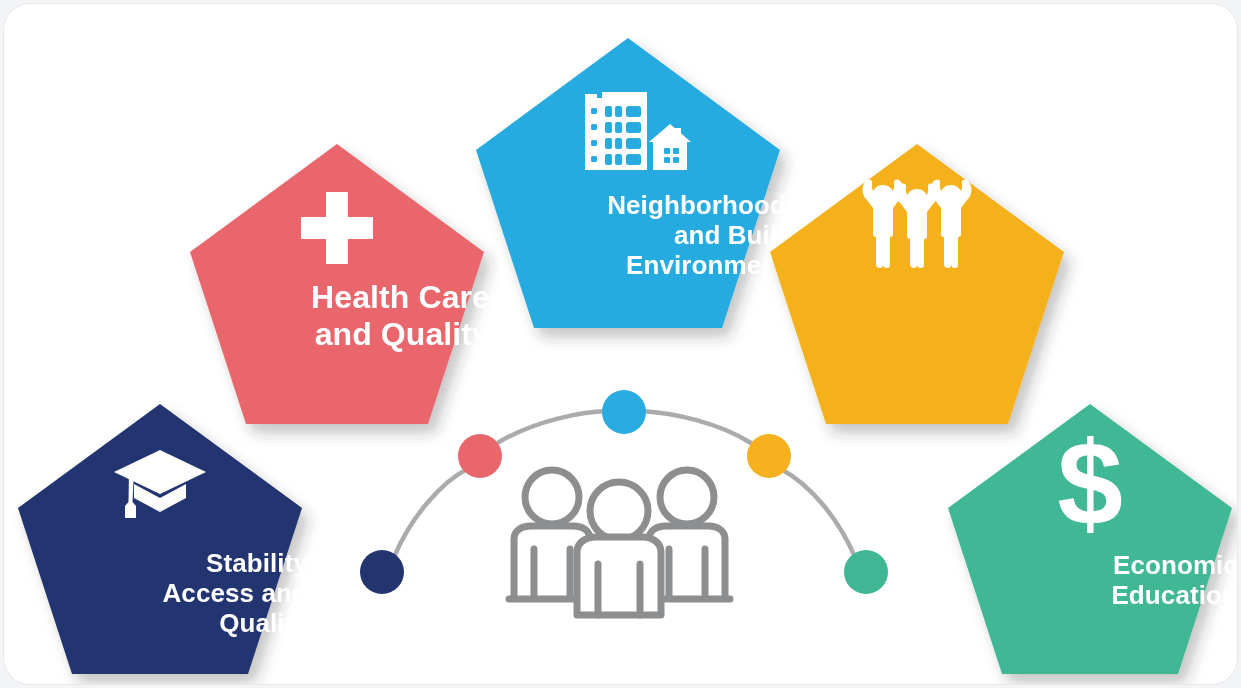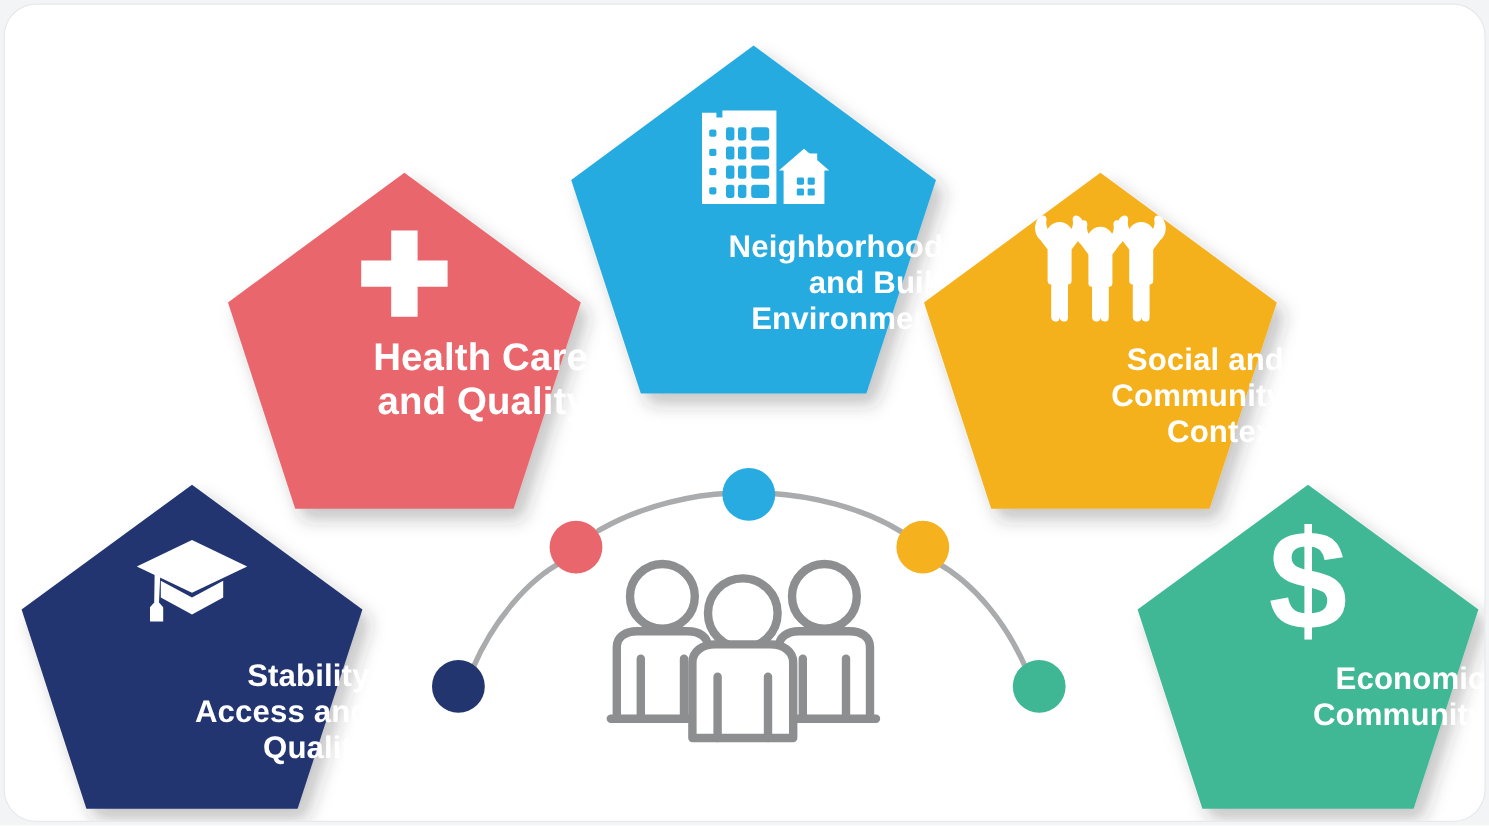--- a/index.html
+++ b/index.html
@@ -248,37 +248,34 @@
             <g transform="translate(68,0)">
               <circle cx="22" cy="22" r="11"></circle>
               <path d="M 4 8 C 0 14 1 22 6 26 L 12 34 L 12 60 C 12 62 13 63 15 63 L 15 90 C 15 93 17 94 19 94
                        C 21 94 22 93 22 90 L 22 66 L 22 90 C 22 93 24 94 26 94 C 28 94 29 93 29 90 L 29 63
                        C 31 63 32 62 32 60 L 32 34 L 38 26 C 43 22 44 14 40 8 C 37 4 32 5 33 10
                        C 34 16 30 22 22 22 C 14 22 10 16 11 10 C 12 5 7 4 4 8 Z"></path>
             </g>
           </g>
         </svg>
       </div>
-      <div class="pent-label">Social and
-Community
-Context</div>
     </div>
 
     <div class="pent" id="pent-economic">
       <svg width="296" height="282" viewBox="0 0 296 282" xmlns="http://www.w3.org/2000/svg">
         <defs>
           <filter id="sh5" x="-25%" y="-25%" width="150%" height="160%">
             <feDropShadow dx="7" dy="9" stdDeviation="7" flood-color="#2b2b2b" flood-opacity="0.28"></feDropShadow>
           </filter>
         </defs>
         <polygon points="148,6 290,110 236,276 60,276 6,110" fill="#3fb795" filter="url(#sh5)"></polygon>
       </svg>
       <div class="pent-icon">
         <svg width="84" height="100" viewBox="0 0 84 100" xmlns="http://www.w3.org/2000/svg">
           <text x="42" y="88" text-anchor="middle" font-family="'Liberation Sans', sans-serif" font-size="118" font-weight="bold" fill="#ffffff">$</text>
         </svg>
       </div>
       <div class="pent-label">Economic
-Community</div>
+Education</div>
     </div>
 
   </div>
 </div>
 
 </body></html>

